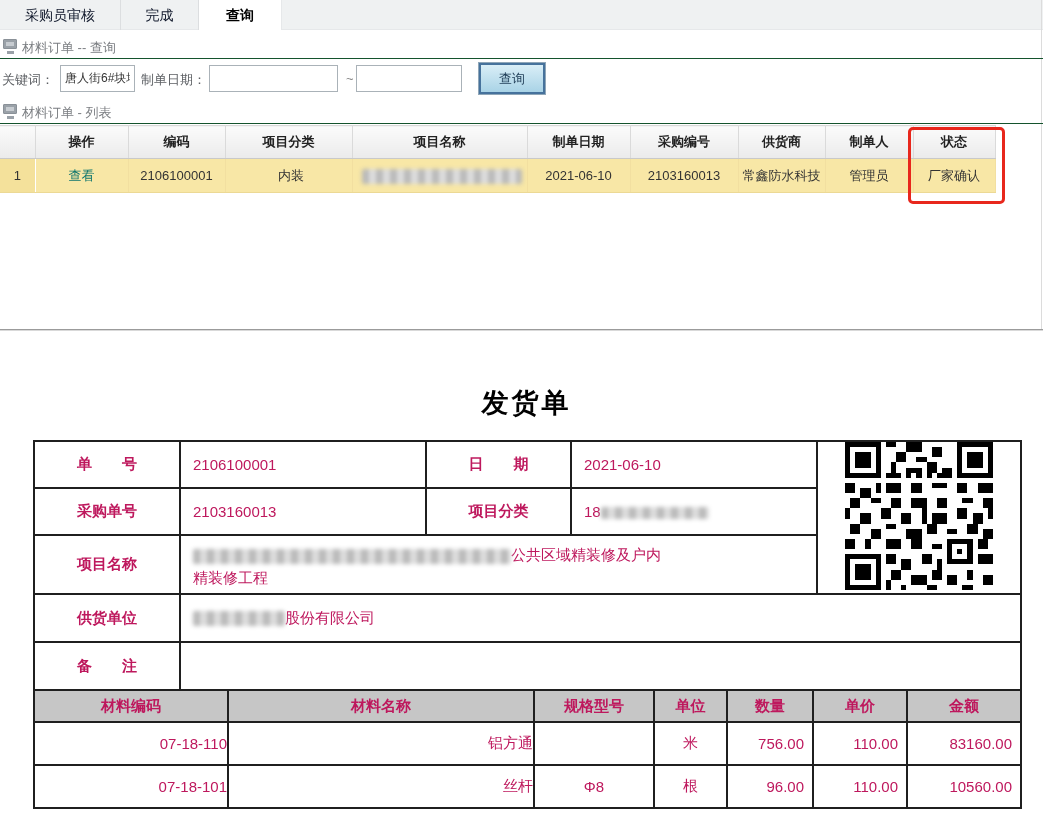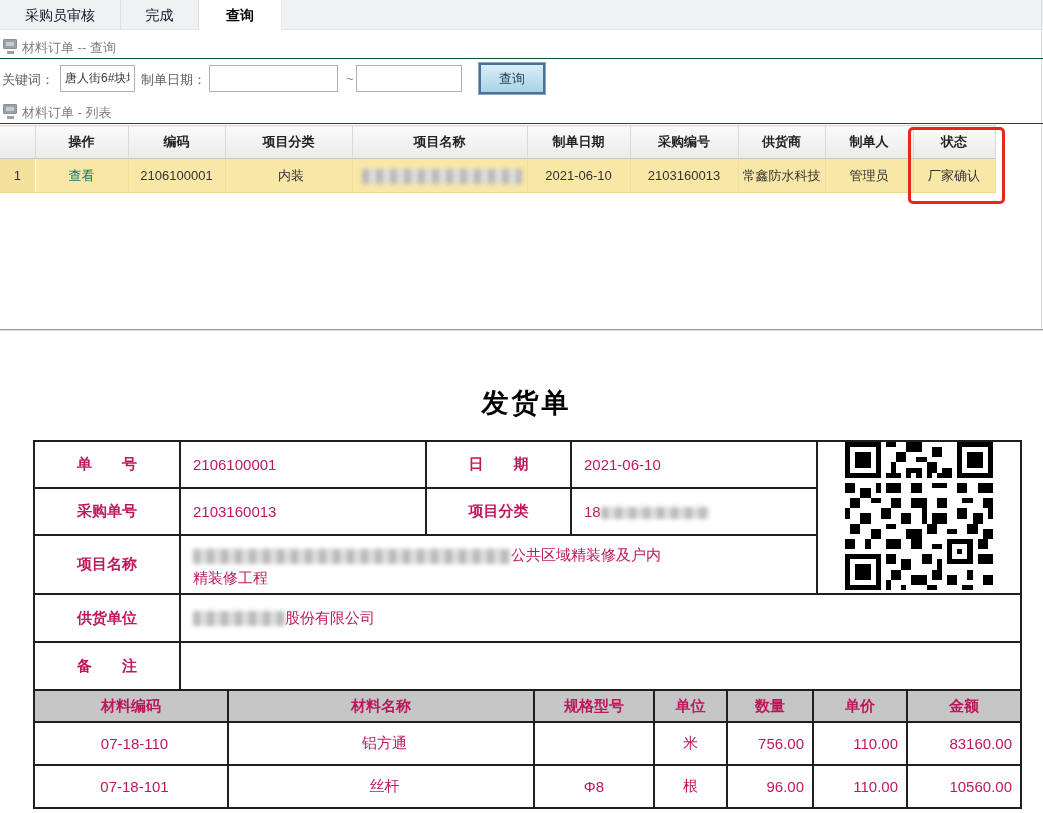--- a/index.html
+++ b/index.html
@@ -58,21 +58,21 @@
   .doc { position:absolute; left:33px; top:383px; width:987px; }
   .doc-title { height:57px; text-align:center; font-size:27px; font-weight:bold; letter-spacing:3px; color:#000; padding-top:2px; }
   table.info, table.mat { border-collapse:collapse; table-layout:fixed; width:987px; }
   table.info td, table.mat td { border:2px solid #1f1f1f; font-size:15px; color:#be185d; overflow:hidden; }
   .info .lb { font-weight:bold; text-align:center; }
   .info .vl { text-align:left; padding-left:12px; }
   .info .proj { line-height:1.55; padding-top:4px;margin-top:20px; }
   table.mat { margin-top:-2px; }
   .mat .mh { height:32px; background:#c6c6c6; text-align:center; font-weight:bold; }
   .mat td { height:43px; }
-  .mat .cl { text-align:center; padding-left:7px; }
+  .mat .cl { text-align:right; padding-left:7px; }
   .mat .cc { text-align:center; }
   .mat .cr { text-align:right; padding-right:8px; }
   .qrwrap { text-align:center; vertical-align:middle; }
 </style>
 </head>
 <body>
 
 <div class="screen">
 
   <div class="tabbar">

